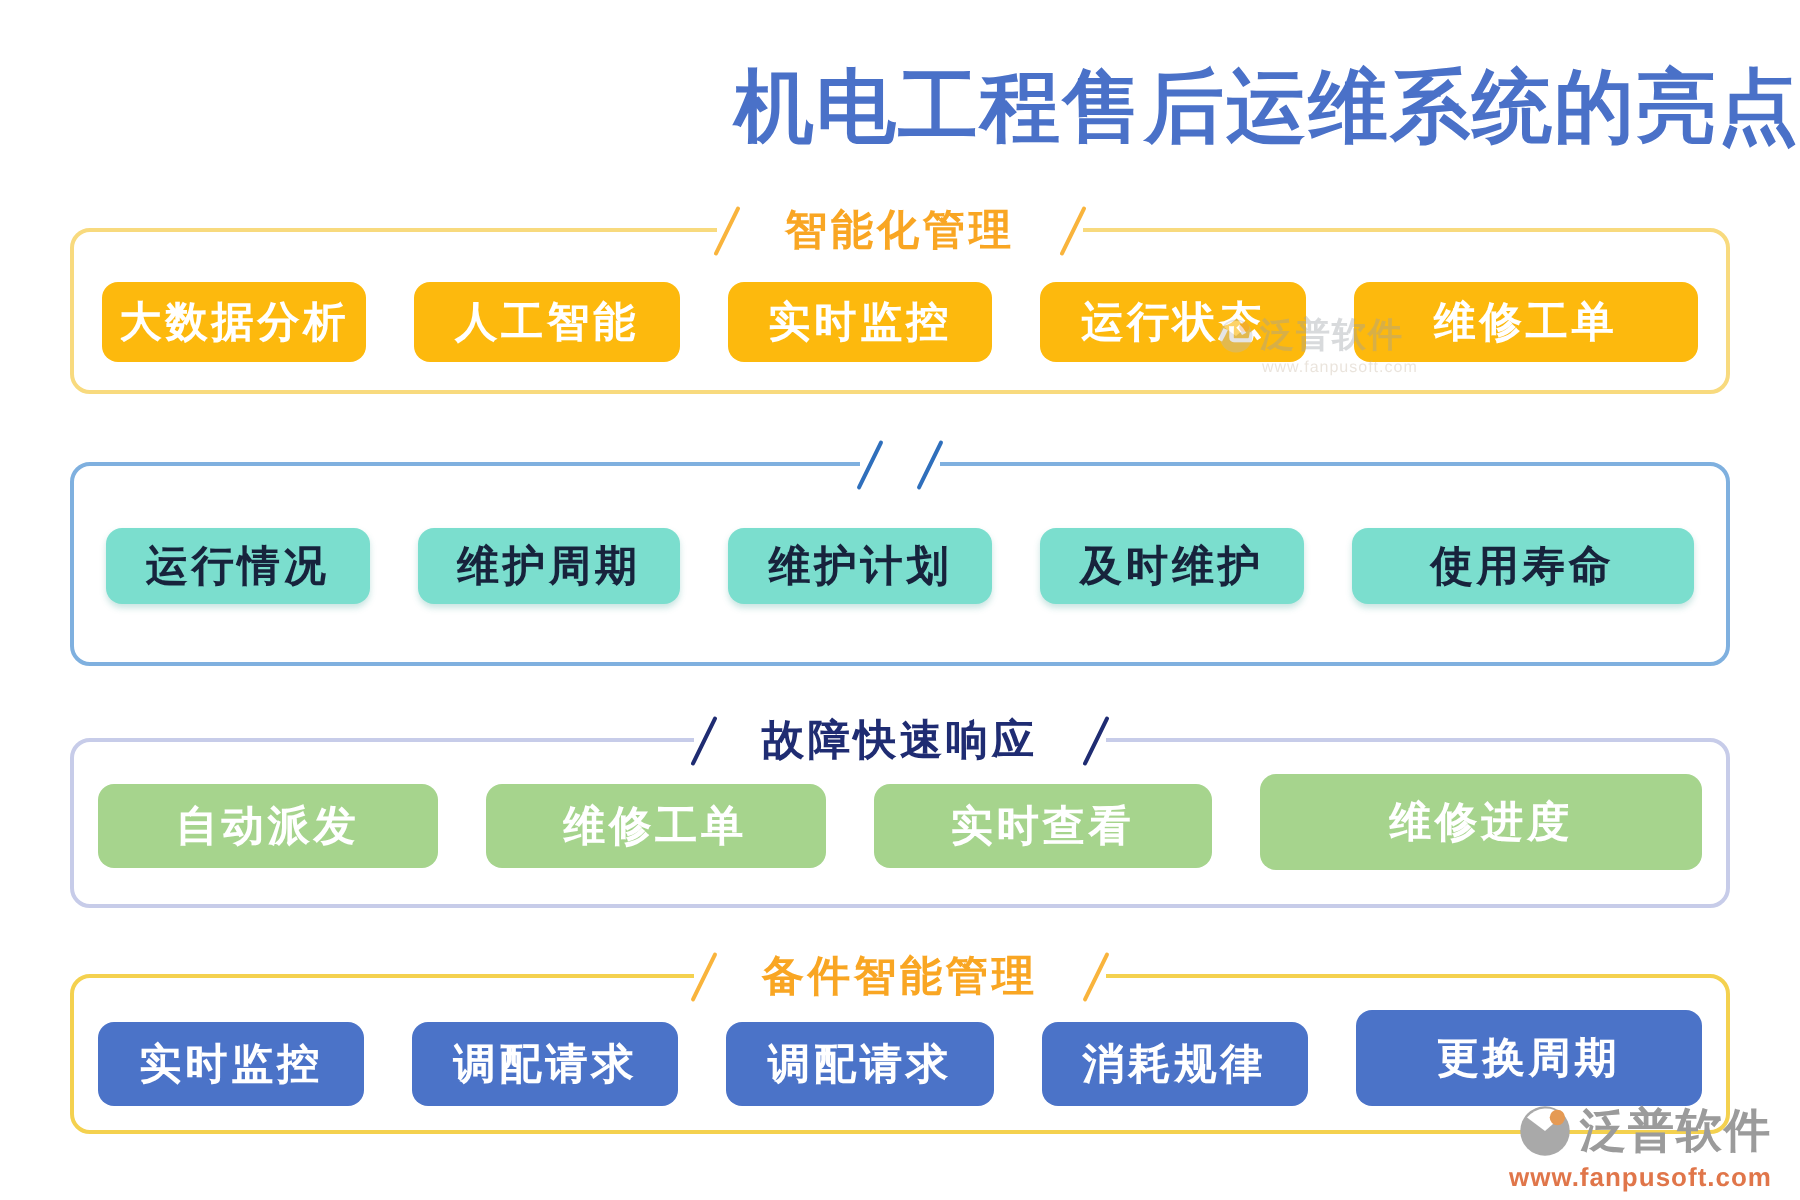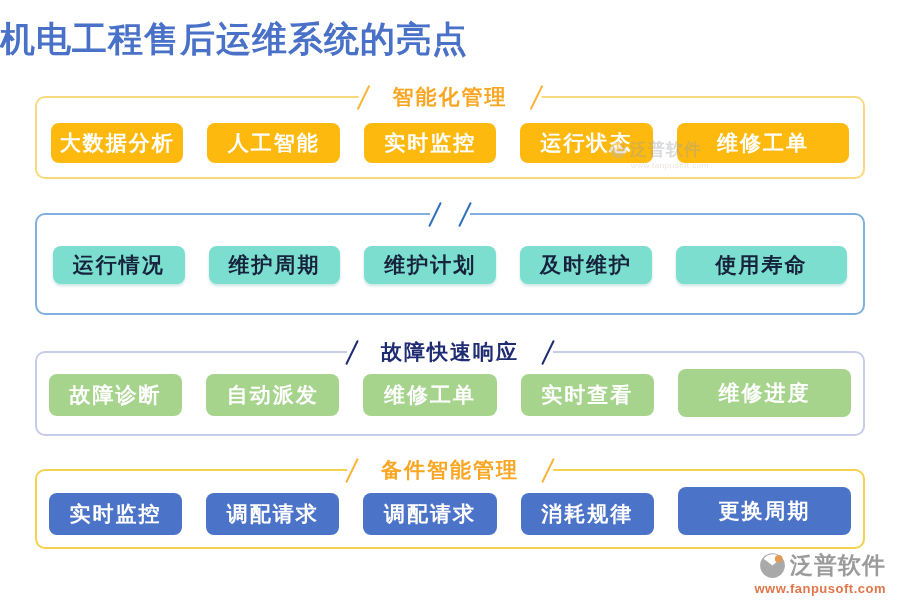--- a/index.html
+++ b/index.html
@@ -7,23 +7,23 @@
   body { font-family: "Liberation Sans", sans-serif; }
   .page {
     position: relative;
     width: 900px;
     height: 600px;
     margin: 0 auto;
     background: #ffffff;
     overflow: hidden;
   }
   h1.main-title {
-    margin-top: 16px;
-    text-align: left;
-    font-size: 35px;
+    margin-top: 26px;
+    text-align: right;
+    font-size: 40px;
     font-weight: 700;
     color: var(--title-color, #4a71c8);
     letter-spacing: 1px;
     font-family: "Liberation Serif", serif;
   }
   .panel {
     position: relative;
     margin: 0 35px;
     border: 2px solid var(--border);
     border-radius: 10px;
@@ -194,21 +194,20 @@
     </div>
   </section>
 
   <section class="panel s3">
     <div class="panel-header">
       <span class="slash"></span>
       <span class="panel-title">故障快速响应</span>
       <span class="slash"></span>
     </div>
     <div class="chip-row">
-      <button class="chip">故障诊断</button>
       <button class="chip">自动派发</button>
       <button class="chip">维修工单</button>
       <button class="chip">实时查看</button>
       <button class="chip">维修进度</button>
     </div>
   </section>
 
   <section class="panel s4">
     <div class="panel-header">
       <span class="slash"></span>

